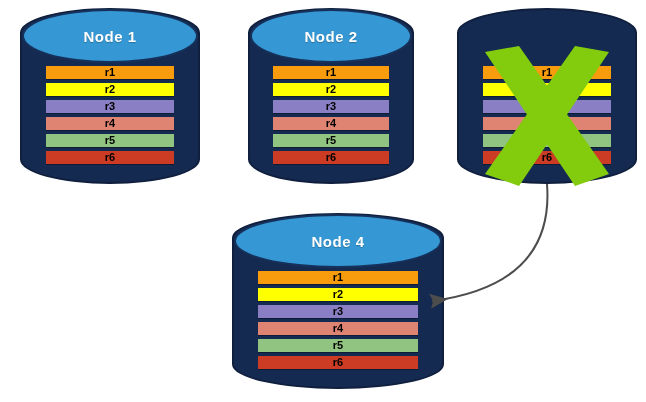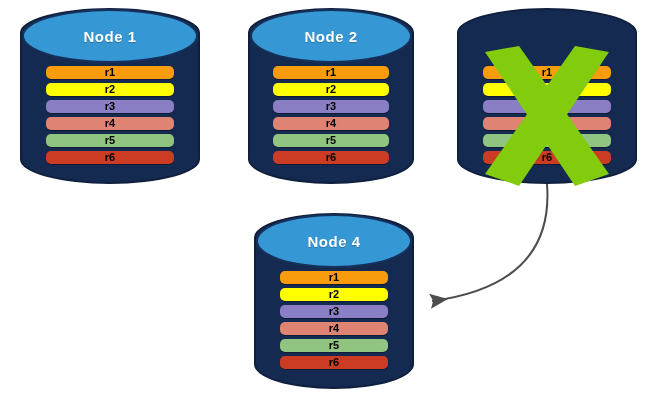--- a/index.html
+++ b/index.html
@@ -68,21 +68,21 @@
     position: absolute;
     left: 0;
     right: 0;
     display: flex;
     flex-direction: column;
   }
 
   .row-bar {
     height: 13px;
     margin-bottom: 4px;
-    border-radius: 5px;
+    border-radius: 0;
     display: flex;
     align-items: center;
     justify-content: center;
     box-sizing: border-box;
     box-shadow: 0 1px 0 rgba(0,0,0,0.35);
   }
   .row-bar:last-child { margin-bottom: 6px; }
 
   .row-label {
     font-size: 11px;
@@ -132,21 +132,21 @@
       </div>
       <div class="row-bar" style="background:#91c480;">
         <span class="row-label">r5</span>
       </div>
       <div class="row-bar" style="background:#cc3c24;">
         <span class="row-label">r6</span>
       </div>
     </div>
   </div>
 
-  <div class="node" style="left:248px; top:8px; width:166px; height:176px;">
+  <div class="node" style="left:248px; top:8px; width:150px; height:176px;padding-left:16px;">
     <div class="cyl-body"></div>
     <div class="cyl-top">
       <span class="node-title">Node  2</span>
     </div>
     <div class="rows" style="top:58px; left:25px; right:25px;">
       <div class="row-bar" style="background:#f89c0e;">
         <span class="row-label">r1</span>
       </div>
       <div class="row-bar" style="background:#ffff00;">
         <span class="row-label">r2</span>
@@ -192,21 +192,21 @@
     <div class="x-overlay" style="left:22px; top:38px; width:136px; height:142px;">
       <svg width="136" height="142" viewBox="0 0 136 142">
         <g fill="#82cc0d">
           <polygon points="6,6 40,0 130,128 96,140"></polygon>
           <polygon points="130,6 96,0 6,128 40,140"></polygon>
         </g>
       </svg>
     </div>
   </div>
 
-  <div class="node" style="left:254px; top:213px; width:160px; height:176px;">
+  <div class="node" style="left:232px; top:213px; width:180px; height:176px;padding-left:32px;">
     <div class="cyl-body"></div>
     <div class="cyl-top">
       <span class="node-title">Node  4</span>
     </div>
     <div class="rows" style="top:58px; left:26px; right:26px;">
       <div class="row-bar" style="background:#f89c0e;">
         <span class="row-label">r1</span>
       </div>
       <div class="row-bar" style="background:#ffff00;">
         <span class="row-label">r2</span>

